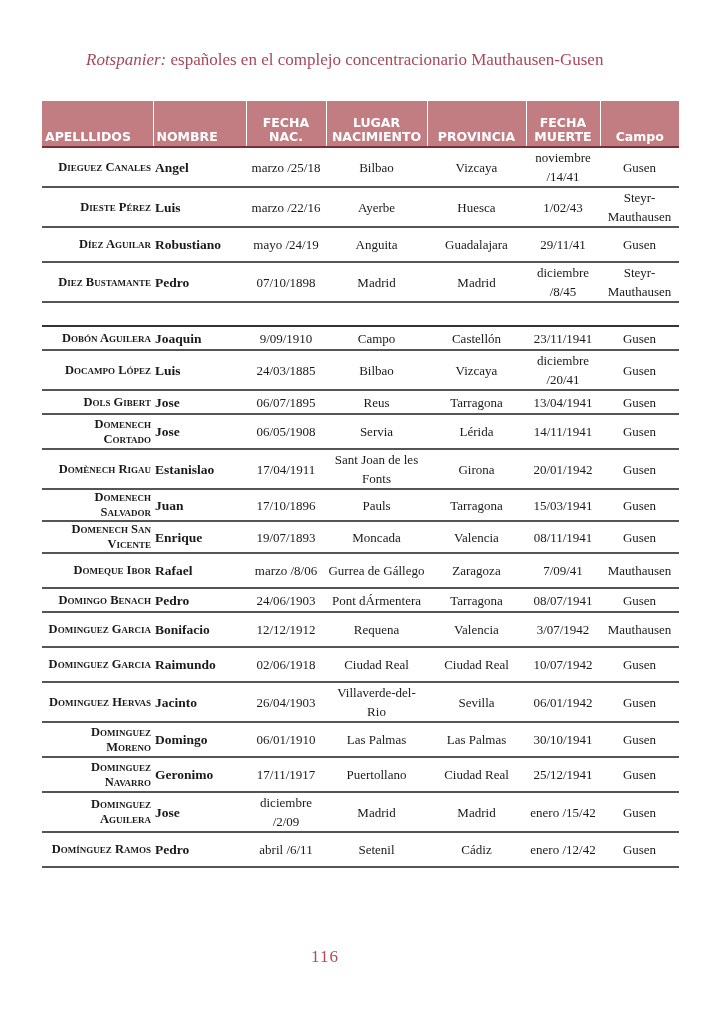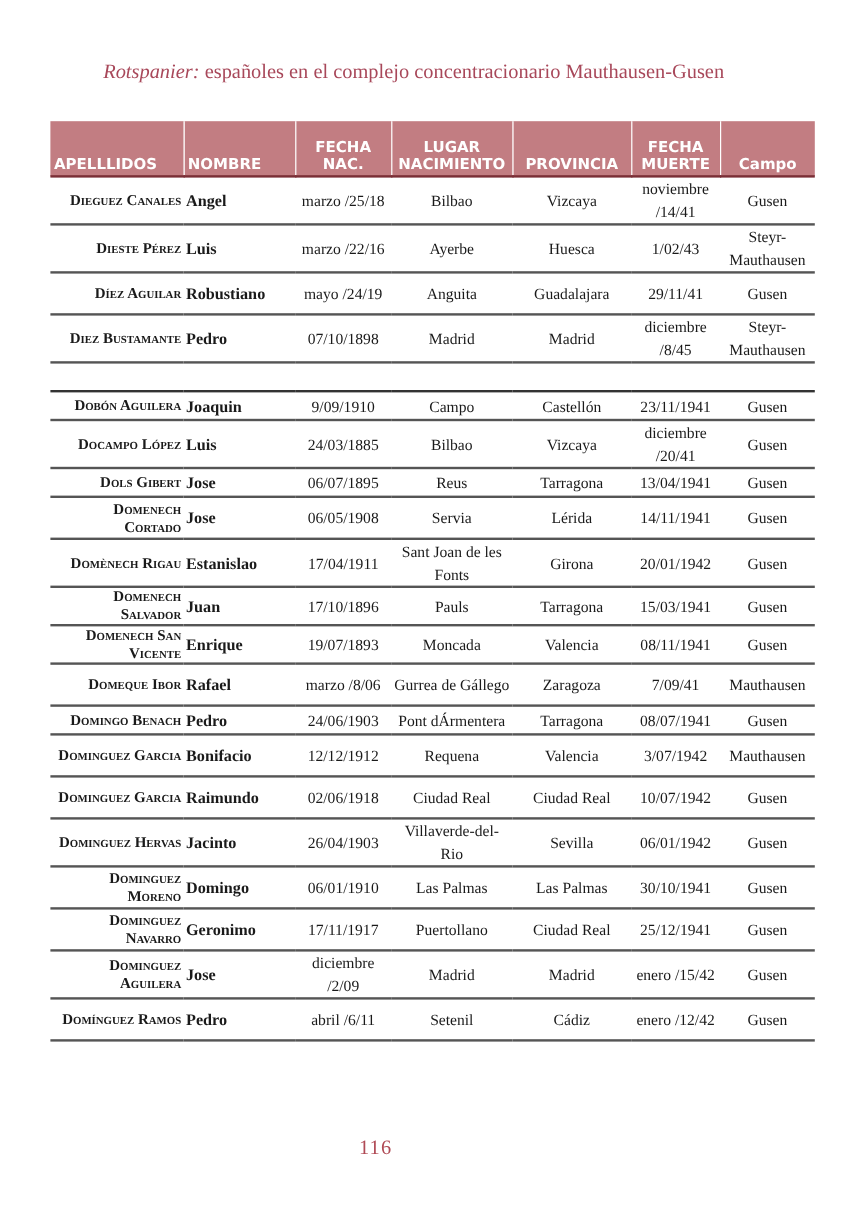--- a/index.html
+++ b/index.html
@@ -14,21 +14,21 @@
     table.roster th:first-child { border-left: none; text-align: left; }
     table.roster th.c-name { text-align: left; }
     table.roster th.center { text-align: center; }
     table.roster thead tr { border-bottom: 2px solid #7a2e36; }
     table.roster td { font-size: 13px; line-height: 19px; padding: 0 2px; vertical-align: middle; text-align: center;
       border-bottom: 2px solid #555555; height: 33px; }
     table.roster td.surname { text-align: right; font-weight: bold; font-variant: small-caps; font-size: 12.5px; line-height: 15px; }
     table.roster td.given { text-align: left; font-weight: bold; font-size: 13.5px; }
     table.roster tr.short td { height: 22px; }
     table.roster tr.blank td { height: 22px; border-bottom: 2px solid #333; }
-    .page-number { position: absolute; top: 947px; left: 0; width: 626px; text-align: center; font-size: 17px; color: #b04a55; letter-spacing: 1px; }
+    .page-number { position: absolute; top: 947px; left: 12px; width: 626px; text-align: center; font-size: 17px; color: #b04a55; letter-spacing: 1px; }
   </style>
 </head>
 <body>
 
 <div class="running-head"><i>Rotspanier:</i><span> españoles en el complejo concentracionario Mauthausen-Gusen</span></div>
 
 <table class="roster">
   <colgroup>
     <col style="width:111px">
       <col style="width:93px">

